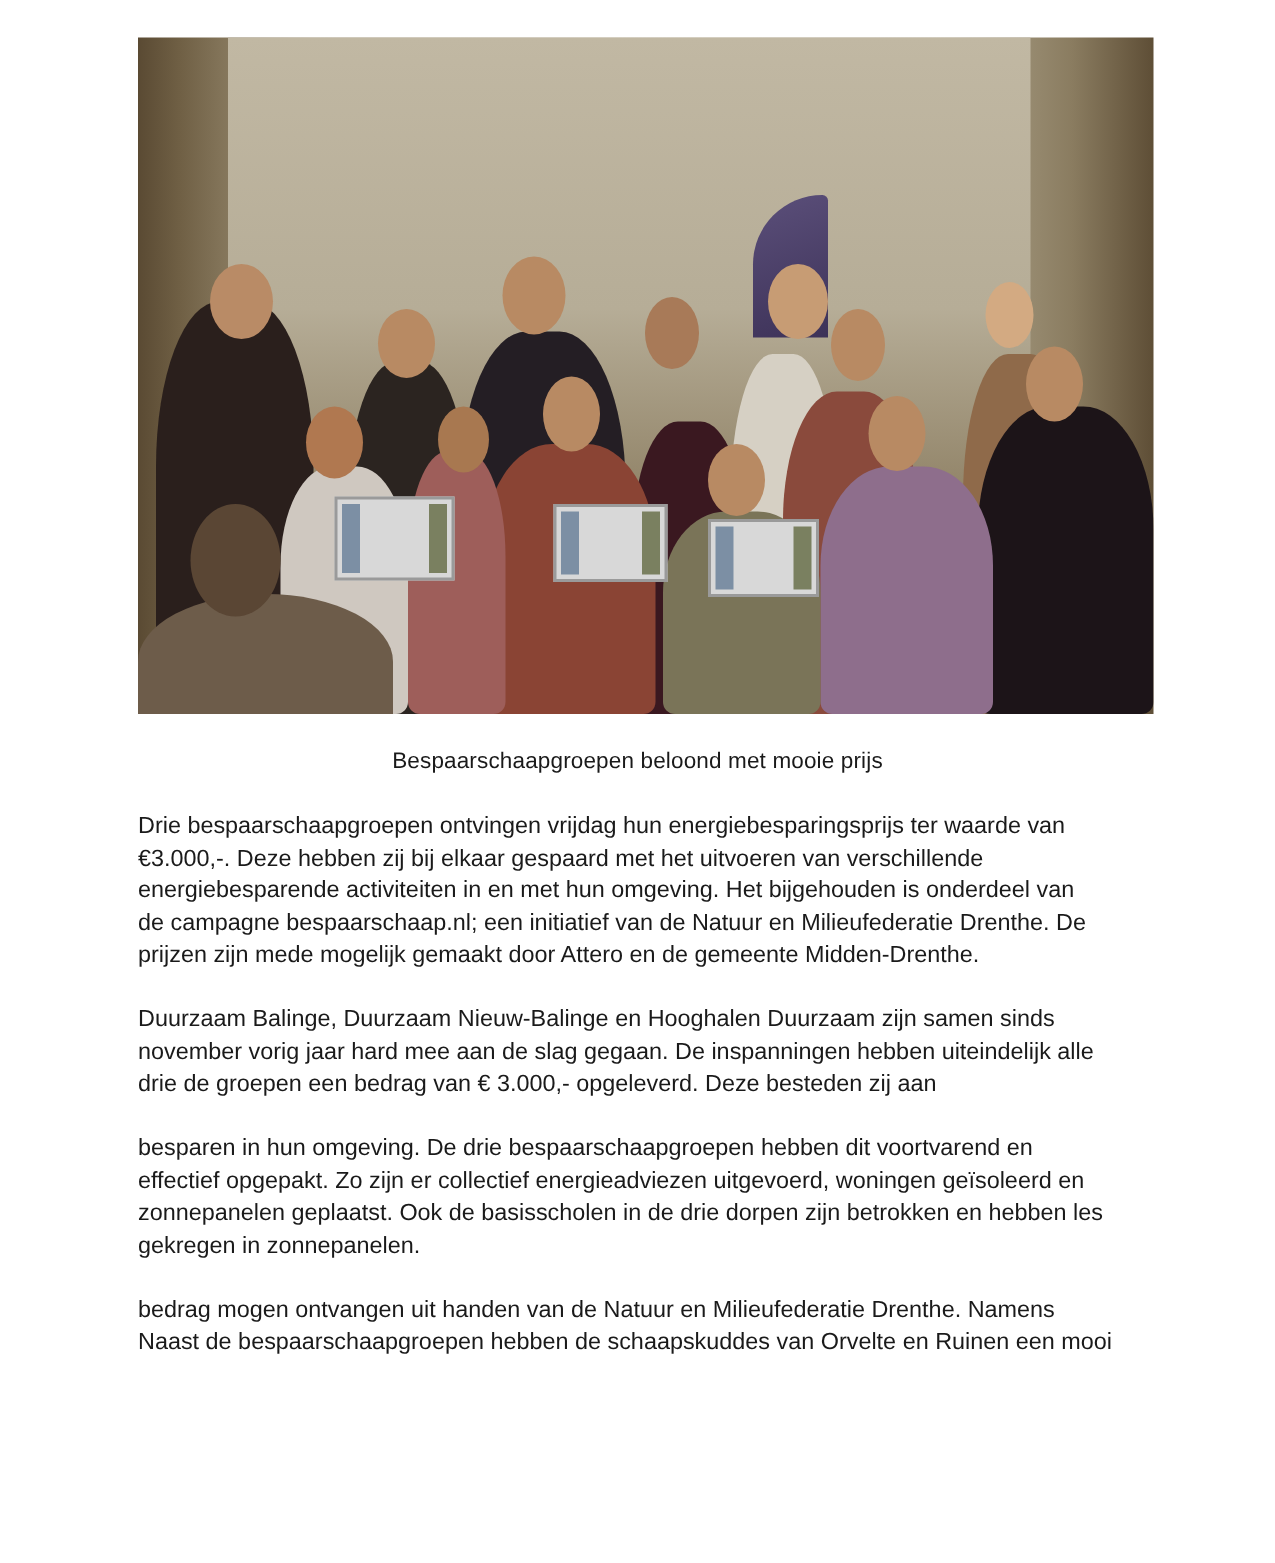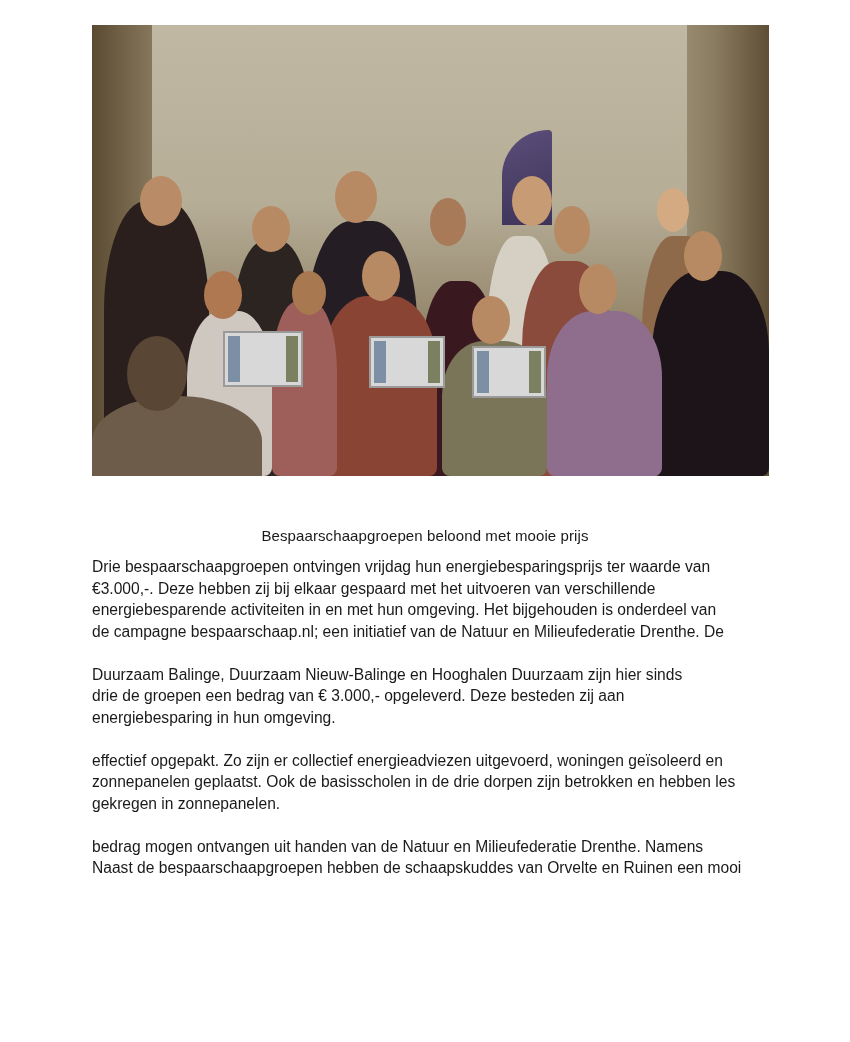--- a/index.html
+++ b/index.html
@@ -11,23 +11,23 @@
   .photo .wall { position: absolute; left: 60px; top: 0; width: 535px; height: 451px;
            background: linear-gradient(180deg, #c1b8a3 0%, #b6ad97 40%, #8e8064 70%, #4a3a28 100%); }
   .photo .banner { position: absolute; left: 410px; top: 105px; width: 50px; height: 95px;
            background: linear-gradient(160deg, #5b4f7a, #3d3258); border-radius: 50px 4px 0 0; }
   .photo .crowd { position: absolute; left: 0; bottom: 0; width: 100%; height: 330px; }
   .person { position: absolute; border-radius: 40% 40% 8px 8px; }
   .head { position: absolute; border-radius: 50%; background: #b88a63; }
   .cert { position: absolute; background: #d8d8d8; border: 2px solid #9a9a9a; }
   .cert::before { content: ""; position: absolute; left: 3px; top: 3px; width: 12px; bottom: 3px; background: #7c8fa4; }
   .cert::after { content: ""; position: absolute; right: 3px; top: 3px; width: 12px; bottom: 3px; background: #7a8060; }
-  .caption { position: absolute; left: 0; width: 850px; top: 527px; text-align: center;
+  .caption { position: absolute; left: 0; width: 850px; top: 499px; text-align: center;
              font-size: 15px; letter-spacing: 0.1px; }
-  .article { position: absolute; left: 92px; top: 556px; width: 700px; font-size: 15.6px; line-height: 21.5px; }
+  .article { position: absolute; left: 92px; top: 540px; width: 700px; font-size: 15.6px; line-height: 21.5px; }
   .article p { margin: 0 0 21.5px 0; }
   .article .line { display: block; white-space: nowrap; }
 </style>
 </head>
 <body>
 
 <div class="photo">
   <div class="wall"></div>
   <div class="banner"></div>
   <div class="crowd">
@@ -70,27 +70,29 @@
 </div>
 
 <div class="caption">Bespaarschaapgroepen beloond met mooie prijs</div>
 
 <div class="article">
   <p>
     <span class="line">Drie bespaarschaapgroepen ontvingen vrijdag hun energiebesparingsprijs ter waarde van</span>
     <span class="line">€3.000,-. Deze hebben zij bij elkaar gespaard met het uitvoeren van verschillende</span>
     <span class="line">energiebesparende activiteiten in en met hun omgeving. Het bijgehouden is onderdeel van</span>
     <span class="line">de campagne bespaarschaap.nl; een initiatief van de Natuur en Milieufederatie Drenthe. De</span>
+    <span class="line">prijzen zijn mede mogelijk gemaakt door Attero en de gemeente Midden-Drenthe.</span>
   </p>
   <p>
-    <span class="line">Duurzaam Balinge, Duurzaam Nieuw-Balinge en Hooghalen Duurzaam zijn hier sinds</span>
+    <span class="line">Duurzaam Balinge, Duurzaam Nieuw-Balinge en Hooghalen Duurzaam zijn samen sinds</span>
+    <span class="line">november vorig jaar hard mee aan de slag gegaan. De inspanningen hebben uiteindelijk alle</span>
     <span class="line">drie de groepen een bedrag van € 3.000,- opgeleverd. Deze besteden zij aan</span>
-    <span class="line">energiebesparing in hun omgeving.</span>
   </p>
   <p>
+    <span class="line">besparen in hun omgeving. De drie bespaarschaapgroepen hebben dit voortvarend en</span>
     <span class="line">effectief opgepakt. Zo zijn er collectief energieadviezen uitgevoerd, woningen geïsoleerd en</span>
     <span class="line">zonnepanelen geplaatst. Ook de basisscholen in de drie dorpen zijn betrokken en hebben les</span>
     <span class="line">gekregen in zonnepanelen.</span>
   </p>
   <p>
     <span class="line">bedrag mogen ontvangen uit handen van de Natuur en Milieufederatie Drenthe. Namens</span>
     <span class="line">Naast de bespaarschaapgroepen hebben de schaapskuddes van Orvelte en Ruinen een mooi</span>
   </p>
 </div>
 

